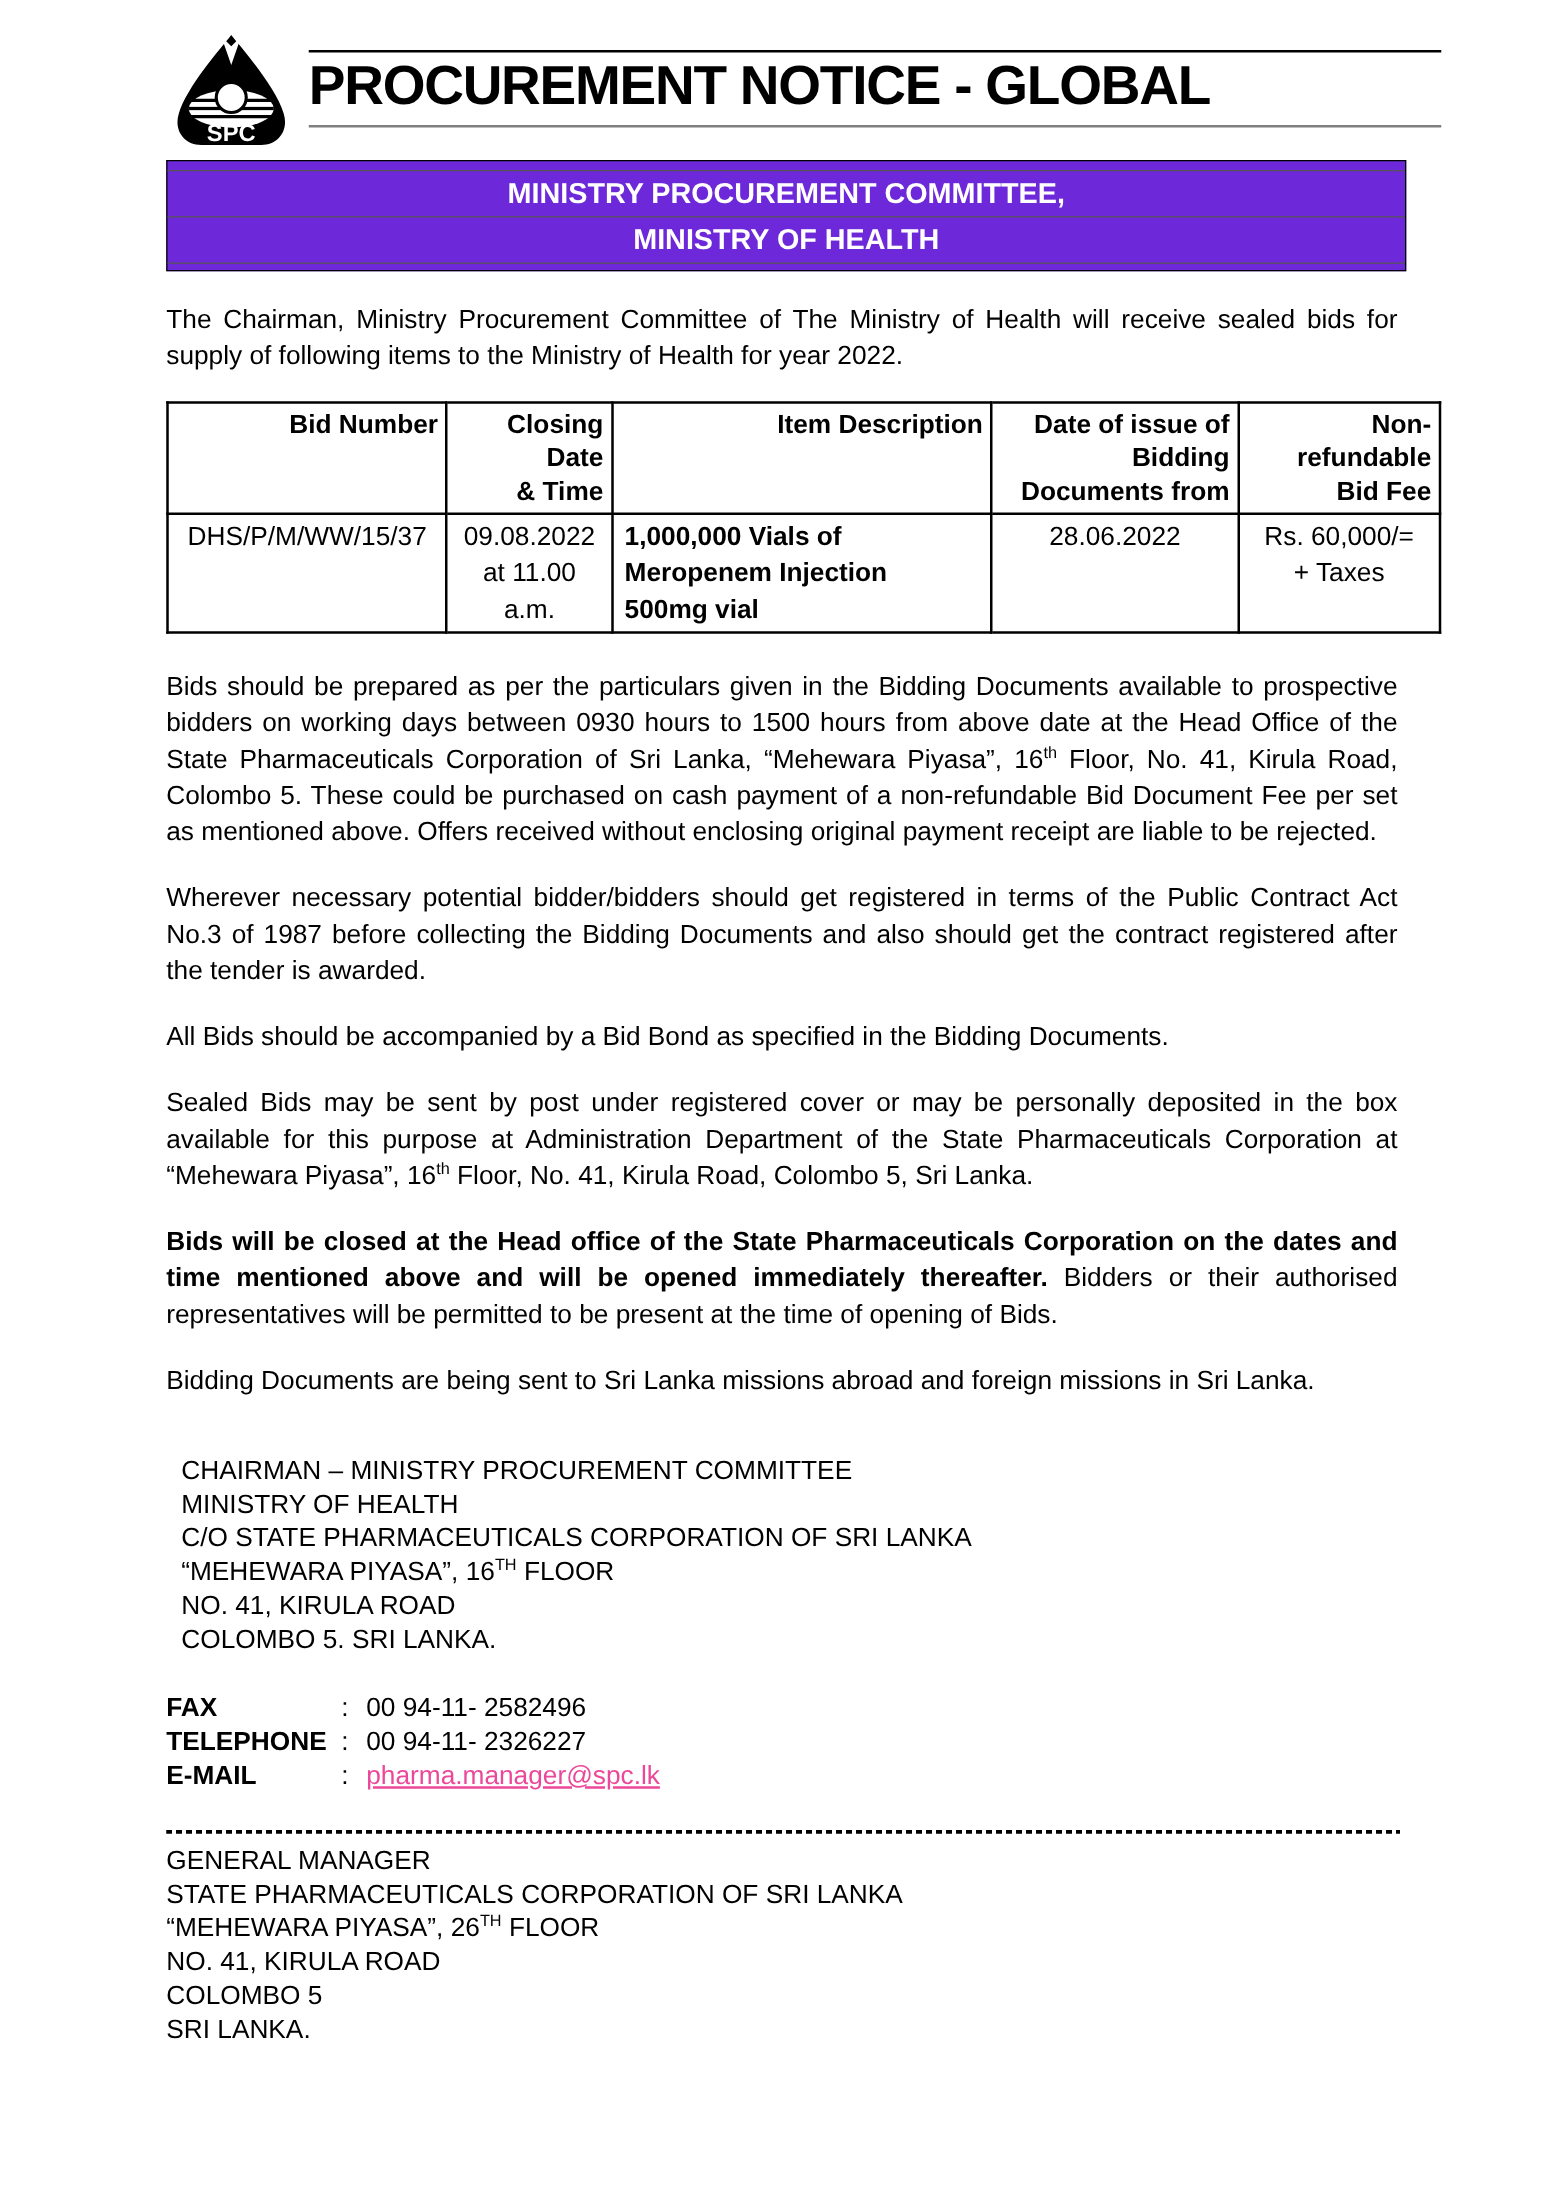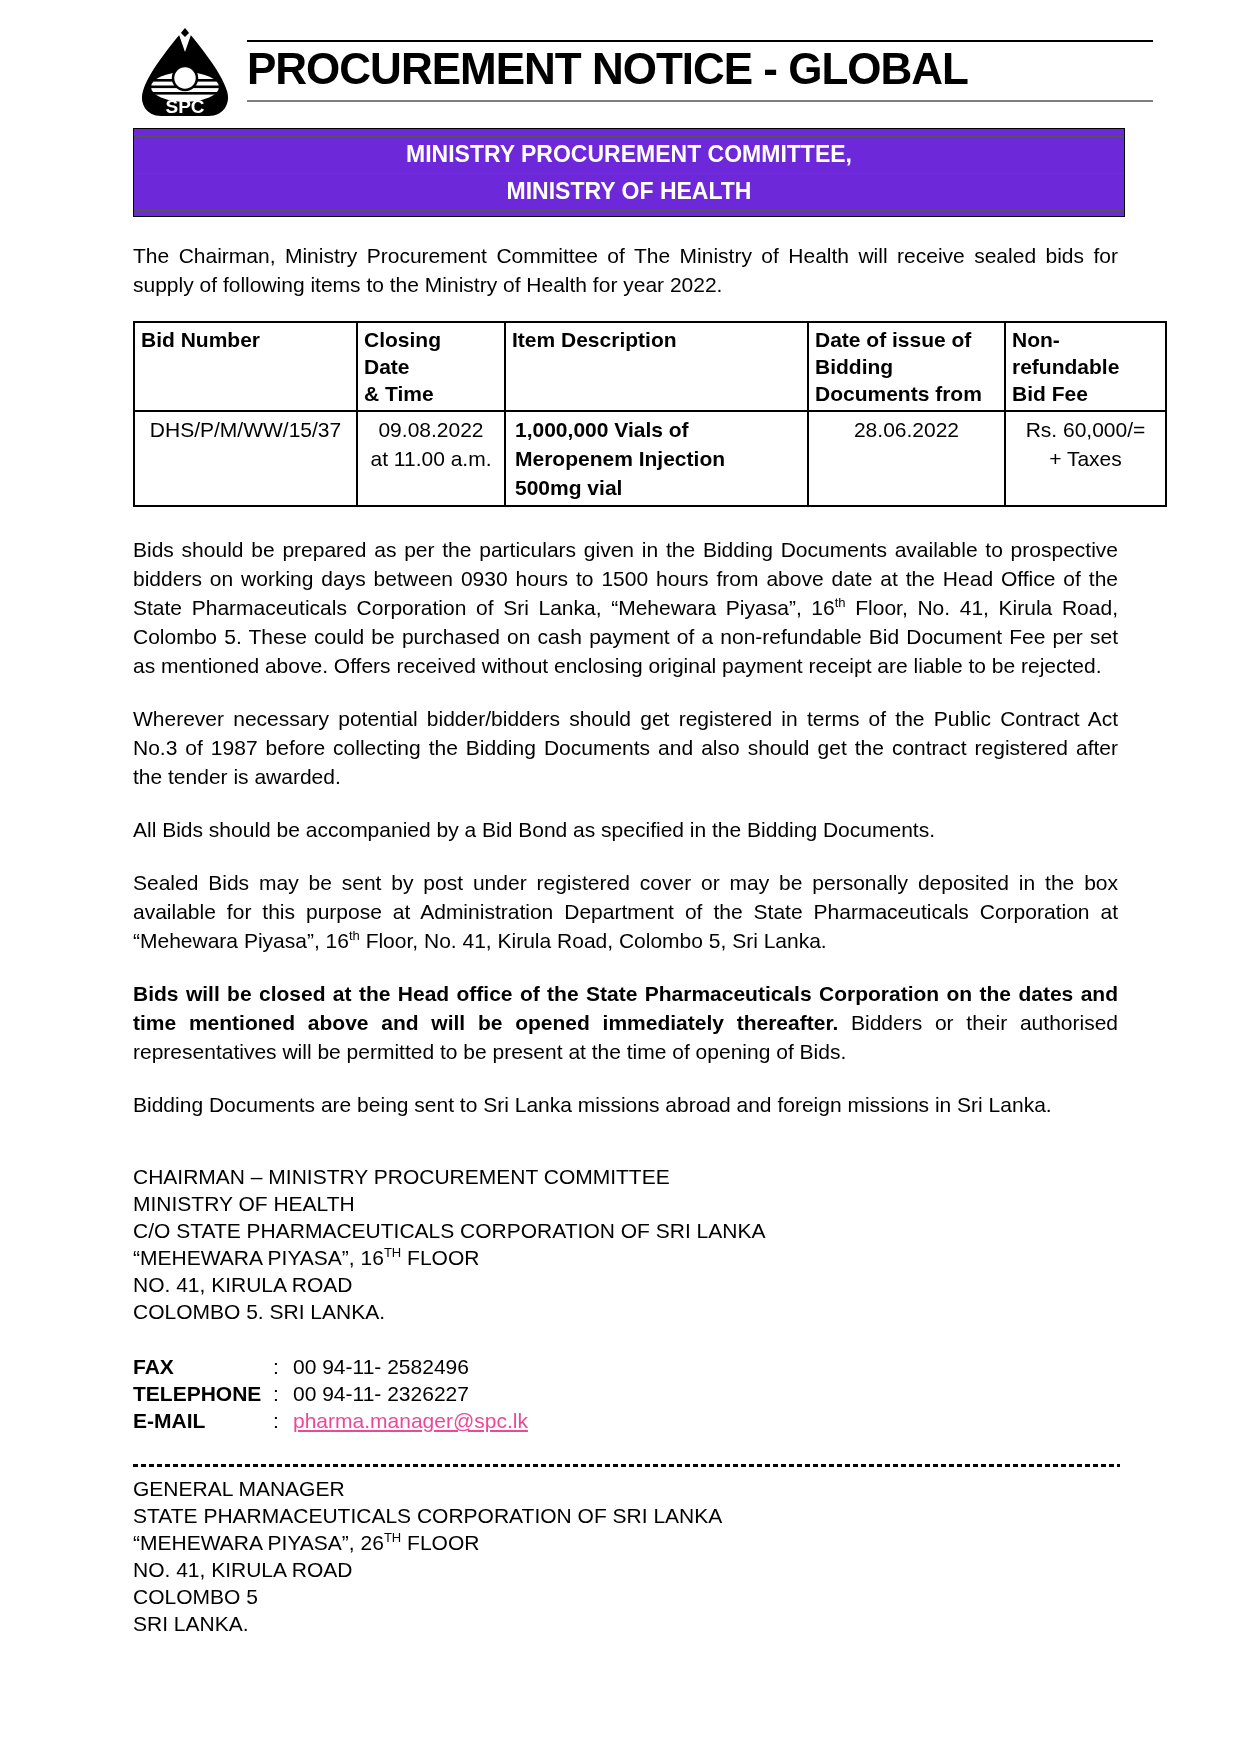--- a/index.html
+++ b/index.html
@@ -43,30 +43,30 @@
 
   
   table.bid-table {
     margin-top: 22px; width: 1020px;
     border-collapse: collapse; table-layout: fixed;
   }
   .bid-table th, .bid-table td {
     border: 2px solid #000; padding: 3px 6px;
     vertical-align: top; font-size: 21px;
   }
-  .bid-table th { font-weight: bold; text-align: left; line-height: 27px; white-space: pre-line; }
+  .bid-table th { font-weight: bold; text-align: right; line-height: 27px; white-space: pre-line; }
   .bid-table td { line-height: 29px; }
-  .col1 { width: 223px; } .col2 { width: 148px; margin-left: 28px; } .col3 { width: 303px; }
+  .col1 { width: 223px; } .col2 { width: 132px; margin-left: 28px; } .col3 { width: 303px; }
   .col4 { width: 197px; } .col5 { width: 161px; }
   td.center { text-align: center; white-space: pre-line; }
   td.item { font-weight: bold; text-align: left; white-space: pre-line; padding-left: 9px; }
 
   
   .addr { margin-top: 44px; font-size: 21px; }
-  .addr > div { line-height: 27px; }
+  .addr > div { line-height: 27px; margin-left: 12px; }
   .contact { margin-top: 28px; font-size: 21px; }
   .contact-row { display: flex; line-height: 27px; }
   .contact-label { width: 140px; flex: none; font-weight: bold; }
   .contact-colon { width: 20px; flex: none; }
   a.email { color: #ec4899; text-decoration: underline; cursor: pointer; }
 
   .dashes {
     margin-top: 30px; width: 987px; height: 3px;
     background: repeating-linear-gradient(90deg, #000 0 5px, transparent 5px 8px);
   }

